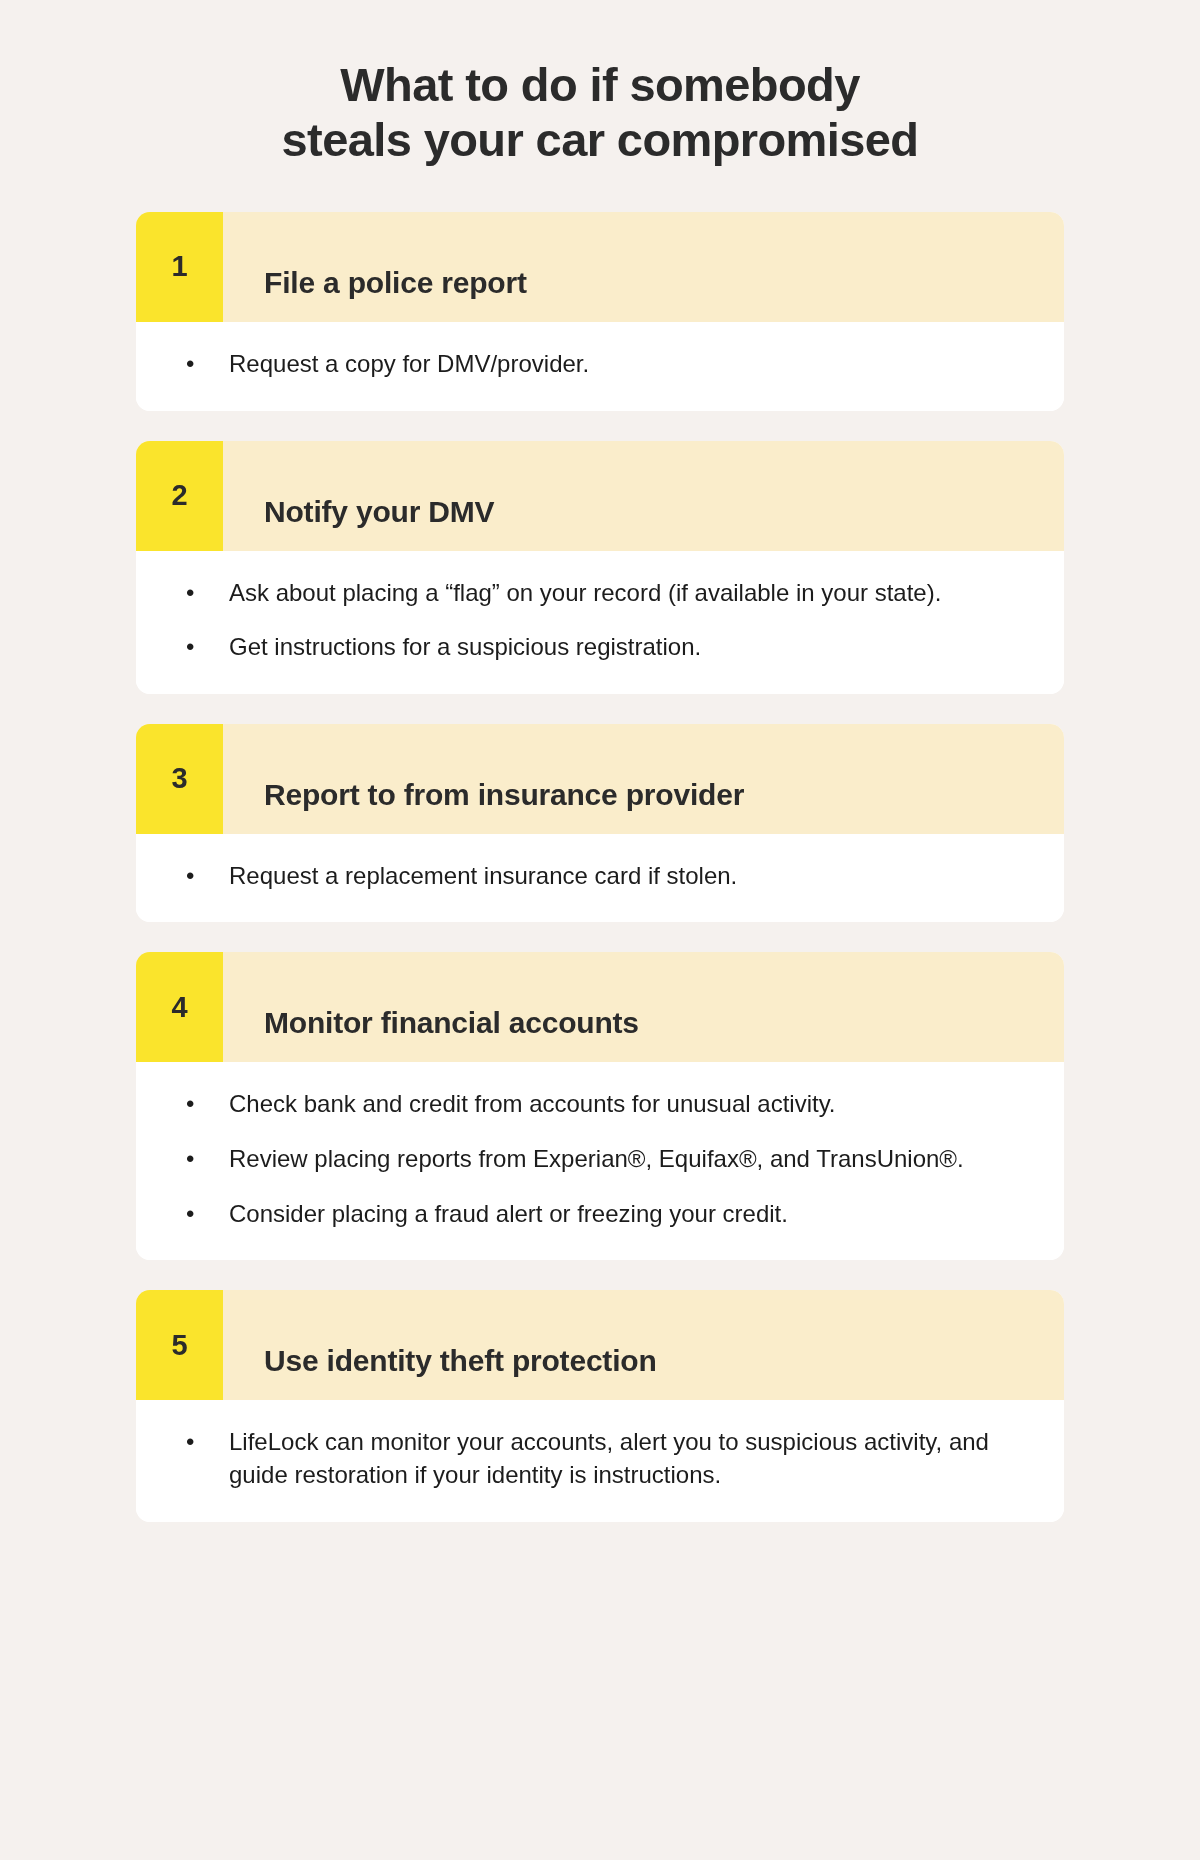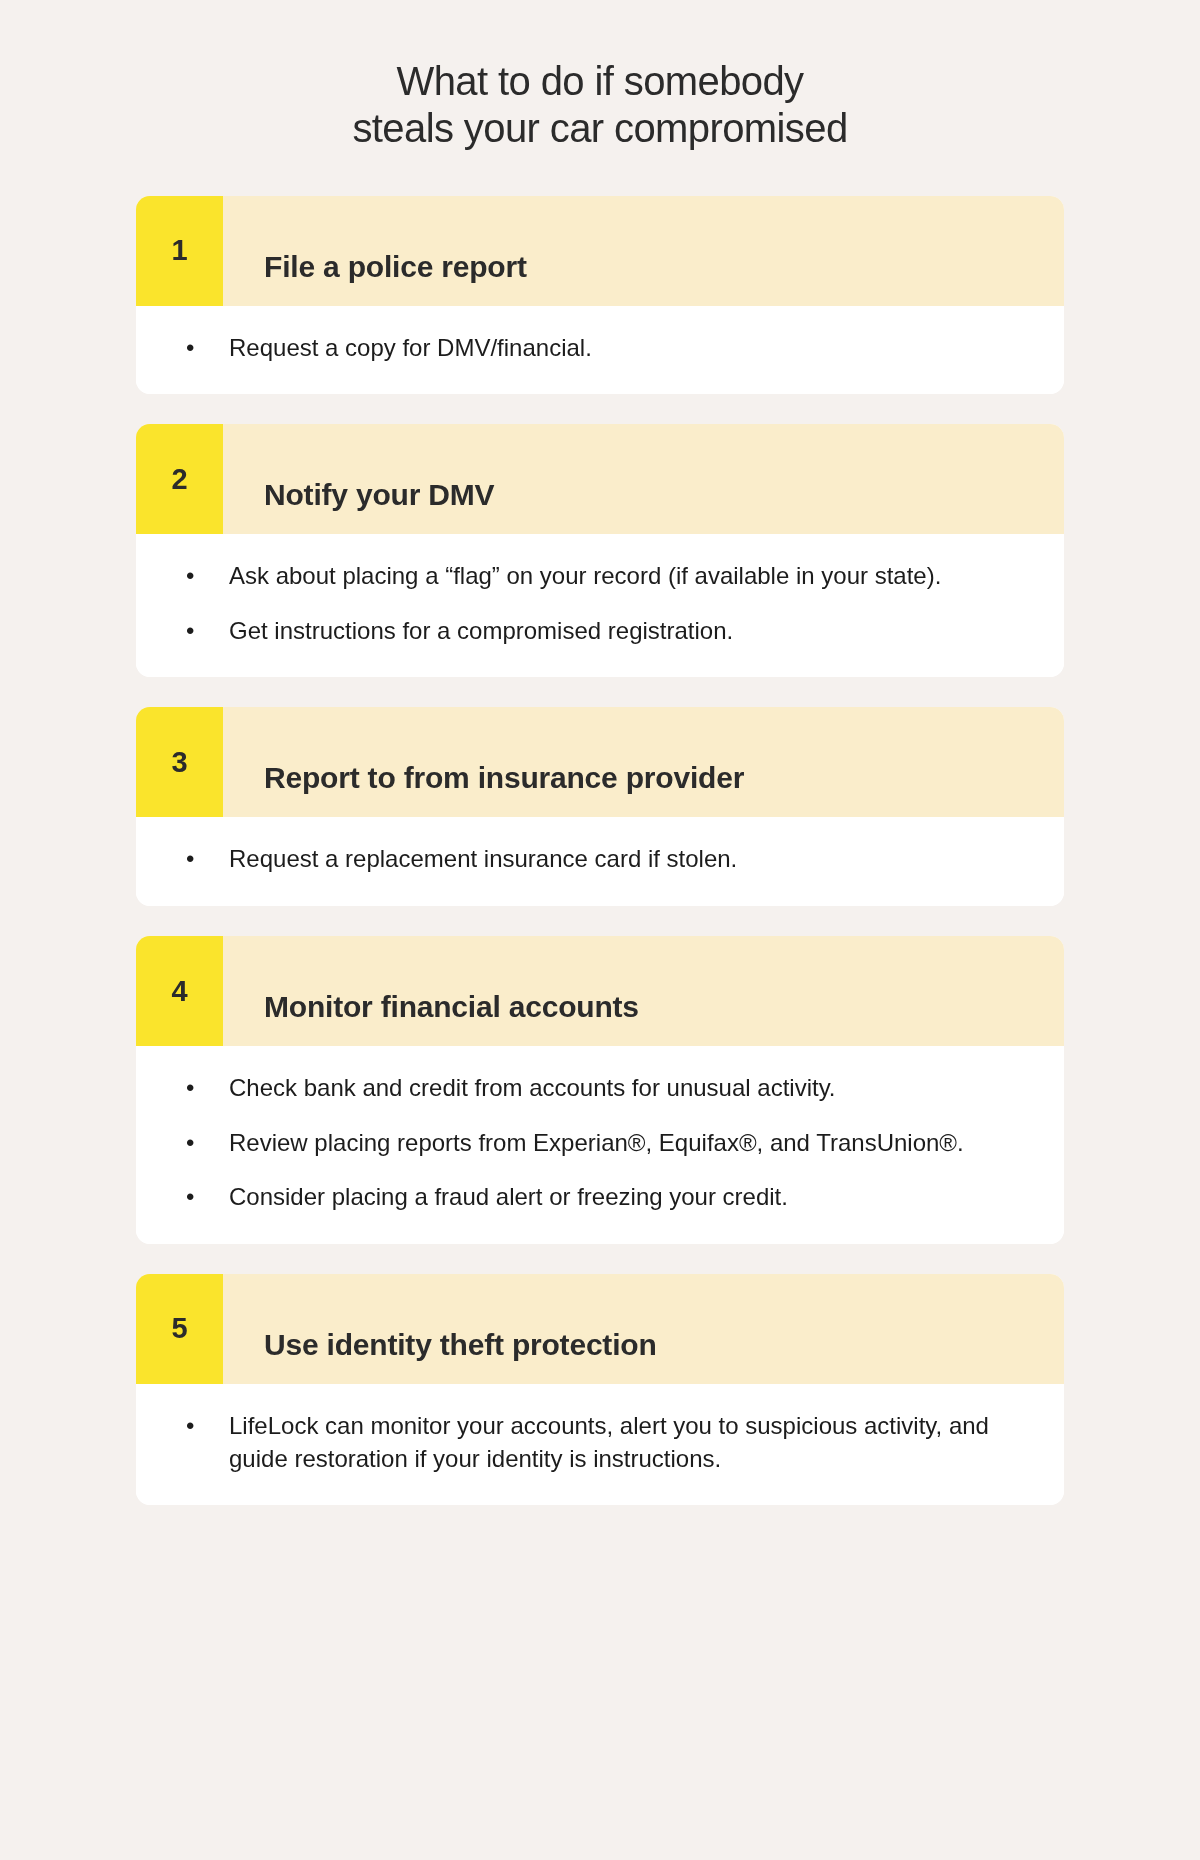--- a/index.html
+++ b/index.html
@@ -17,23 +17,23 @@
   .page {
     position: relative;
     width: 1200px;
     height: 1860px;
     box-sizing: border-box;
   }
   .title {
     margin: 0;
     padding: 58px 100px 0 100px;
     text-align: center;
-    font-size: 40px;
+    font-size: 47px;
     line-height: 1.17;
-    font-weight: 400;
+    font-weight: 700;
     letter-spacing: -0.6px;
     color: #2b2b2b;
   }
   .title .line {
     display: block;
   }
   .steps {
     margin: 0;
     padding: 44px 0 0 0;
     list-style: none;
@@ -117,34 +117,34 @@
   </h1>
 
   <ul class="steps" id="steps-list">
   <li class="step">
     <div class="step-head">
       <div class="step-num">1</div>
       <div class="step-title">File a police report</div>
     </div>
     <div class="step-body">
       <ul class="bullets">
-            <li class="bullet"><span class="dot">•</span><span>Request a copy for DMV/financial.</span></li>
+            <li class="bullet"><span class="dot">•</span><span>Request a copy for DMV/provider.</span></li>
           </ul>
     </div>
   </li>
 
   <li class="step">
     <div class="step-head">
       <div class="step-num">2</div>
       <div class="step-title">Notify your DMV</div>
     </div>
     <div class="step-body">
       <ul class="bullets">
             <li class="bullet"><span class="dot">•</span><span>Ask about placing a “flag” on your record (if available in your state).</span></li>
-            <li class="bullet"><span class="dot">•</span><span>Get instructions for a compromised registration.</span></li>
+            <li class="bullet"><span class="dot">•</span><span>Get instructions for a suspicious registration.</span></li>
           </ul>
     </div>
   </li>
 
   <li class="step">
     <div class="step-head">
       <div class="step-num">3</div>
       <div class="step-title">Report to from insurance provider</div>
     </div>
     <div class="step-body">

